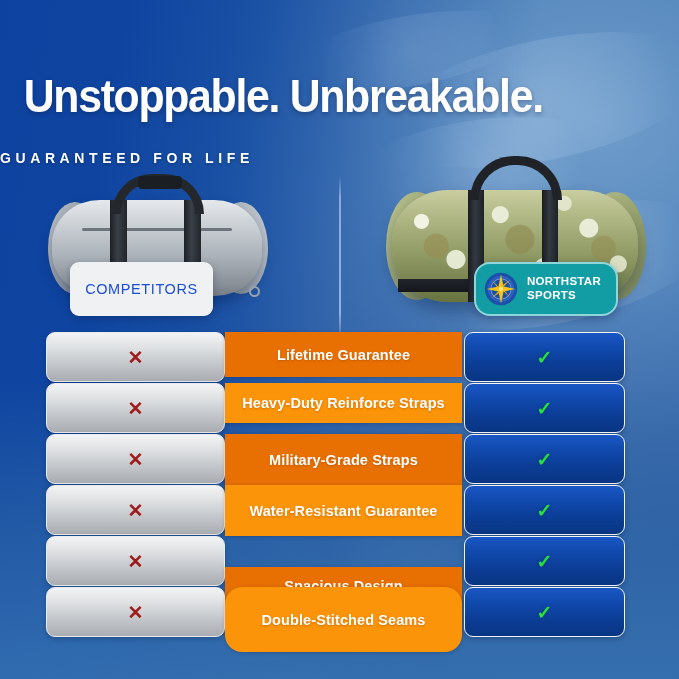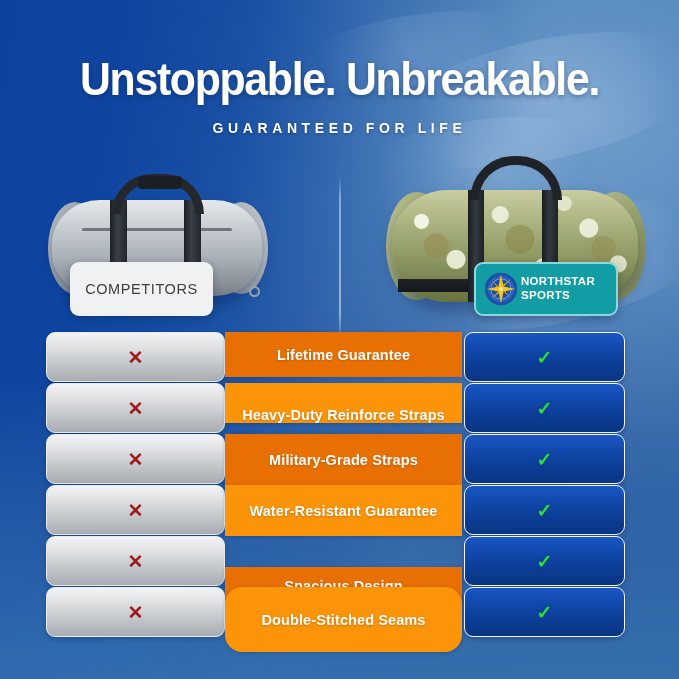--- a/index.html
+++ b/index.html
@@ -29,30 +29,30 @@
     position:absolute; border-radius:50%;
     background:radial-gradient(circle, rgba(200,222,243,0.28) 0%, rgba(190,215,240,0.10) 55%, rgba(190,215,240,0) 75%);
   }
   .c1 { width:330px; height:120px; right:-30px; top:40px; transform:rotate(-12deg); }
   .c2 { width:260px; height:90px;  right:70px;  top:120px; transform:rotate(-8deg); }
   .c3 { width:300px; height:110px; right:-40px; top:210px; transform:rotate(-14deg); }
   .c4 { width:240px; height:70px;  right:150px; top:16px;  transform:rotate(-10deg); }
   .c5 { width:220px; height:80px;  left:300px;  bottom:70px; transform:rotate(6deg); opacity:.5; }
 
   
-  .header { position:absolute; top:0; left:0; right:0; z-index:5; text-align:center; }
+  .header { position:absolute; top:17px; left:0; right:0; z-index:5; }
   .headline {
     margin-top:55px;
     font-size:46px; font-weight:bold; color:#ffffff;
     letter-spacing:-1.4px; line-height:1.05;
     text-shadow:0 2px 5px rgba(0,20,60,.35);
     transform:scaleX(0.93); transform-origin:center;
   }
   .subhead {
-    margin-top:17px;
+    margin-top:30px;
     font-size:14px; font-weight:bold; color:#ffffff;
     letter-spacing:4.6px;
     text-shadow:0 1px 3px rgba(0,20,60,.4);
   }
 
   
   .divider {
     position:absolute; left:339px; top:176px; width:2px; height:158px; z-index:4;
     background:linear-gradient(180deg, rgba(255,255,255,0) 0%, rgba(200,225,250,0.55) 14%, rgba(205,228,250,0.6) 86%, rgba(255,255,255,0.15) 100%);
   }
@@ -144,28 +144,28 @@
 
   
   .label-competitors {
     position:absolute; left:70px; top:262px; z-index:6;
     width:143px; height:54px;
     background:#f0f1f3; border-radius:9px;
     display:flex; align-items:center; justify-content:center;
     box-shadow:0 3px 8px rgba(0,20,60,.28);
   }
   .label-competitors span {
-    font-size:14.5px; font-weight:500; color:#404040; letter-spacing:.6px;
+    font-size:14.5px; font-weight:500; color:#1d4ed8; letter-spacing:.6px;
   }
 
   .label-brand {
     position:absolute; left:474px; top:262px; z-index:6;
     width:144px; height:54px;
-    background:#129ca3; border:2px solid #8fd6da; border-radius:9px;
-    display:flex; align-items:center; gap:3px; padding-left:8px;
+    background:#129ca3; border:2px solid #8fd6da; border-radius:16px;
+    display:flex; align-items:center; gap:9px; padding-left:8px;
     box-shadow:0 3px 8px rgba(0,20,60,.28);
   }
   .brand-logo { width:34px; height:34px; position:relative; flex:none; }
   .brand-text {
     font-size:11.5px; font-weight:bold; color:#ffffff;
     line-height:1.18; letter-spacing:.3px;
   }
 
   
   .table { position:absolute; left:0; top:0; width:679px; height:679px; z-index:7; pointer-events:none; }
@@ -293,21 +293,21 @@
     </div>
     <div class="row cell-center dark" style="top: 332px; height: 45px;">
       <span>Lifetime Guarantee</span>
     </div>
     <div class="row cell-left" style="top: 383px;">
       <span class="mark-x">✕</span>
     </div>
     <div class="row cell-right" style="top: 383px;">
       <span class="mark-check">✓</span>
     </div>
-    <div class="row cell-center light" style="top: 383px; height: 40px; align-items: flex-end;">
+    <div class="row cell-center light" style="top: 383px; height: 40px;">
       <span>Heavy-Duty Reinforce Straps</span>
     </div>
     <div class="row cell-left" style="top: 434px;">
       <span class="mark-x">✕</span>
     </div>
     <div class="row cell-right" style="top: 434px;">
       <span class="mark-check">✓</span>
     </div>
     <div class="row cell-center dark" style="top: 434px; height: 51.2px;">
       <span>Military-Grade Straps</span>

